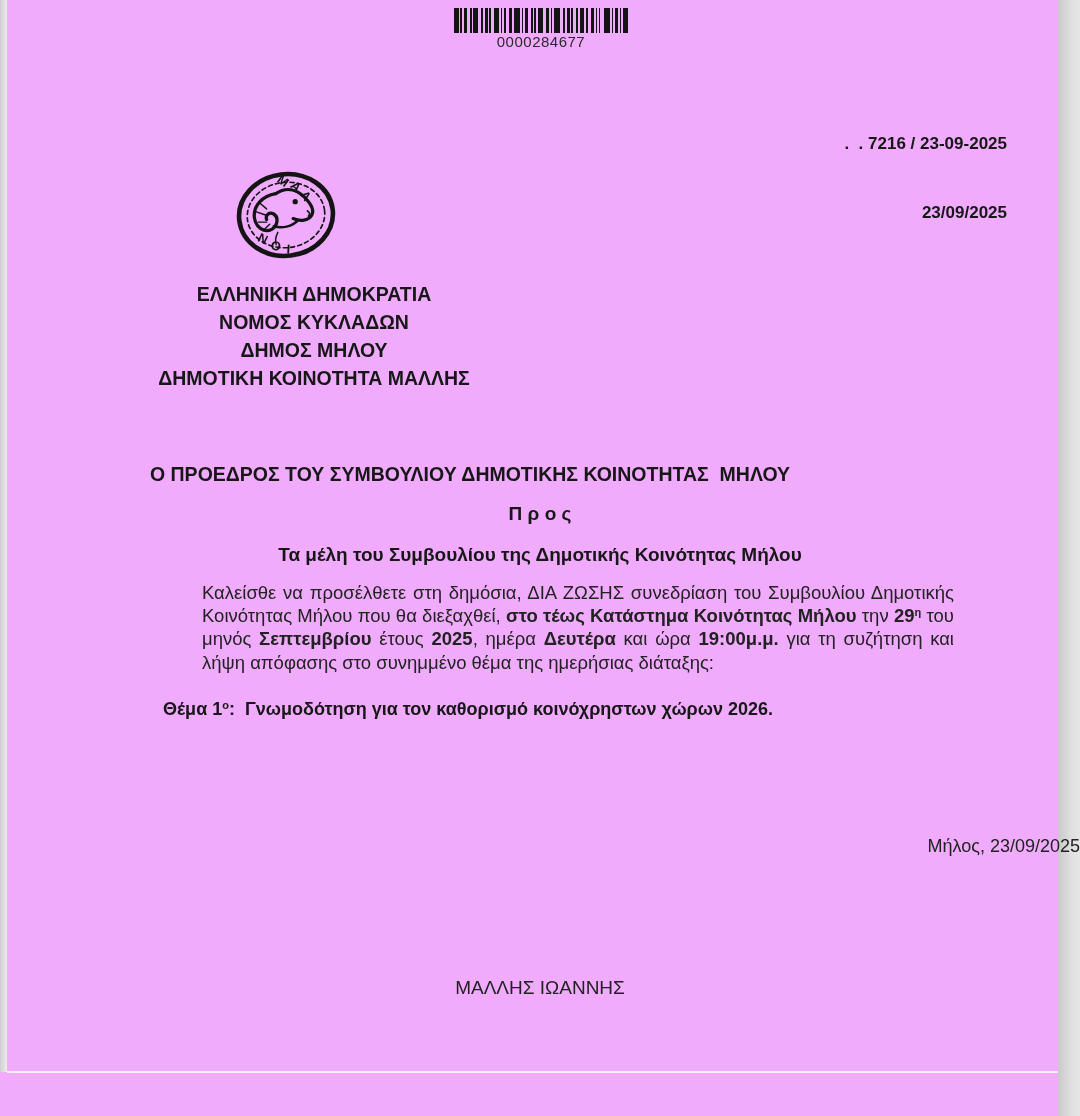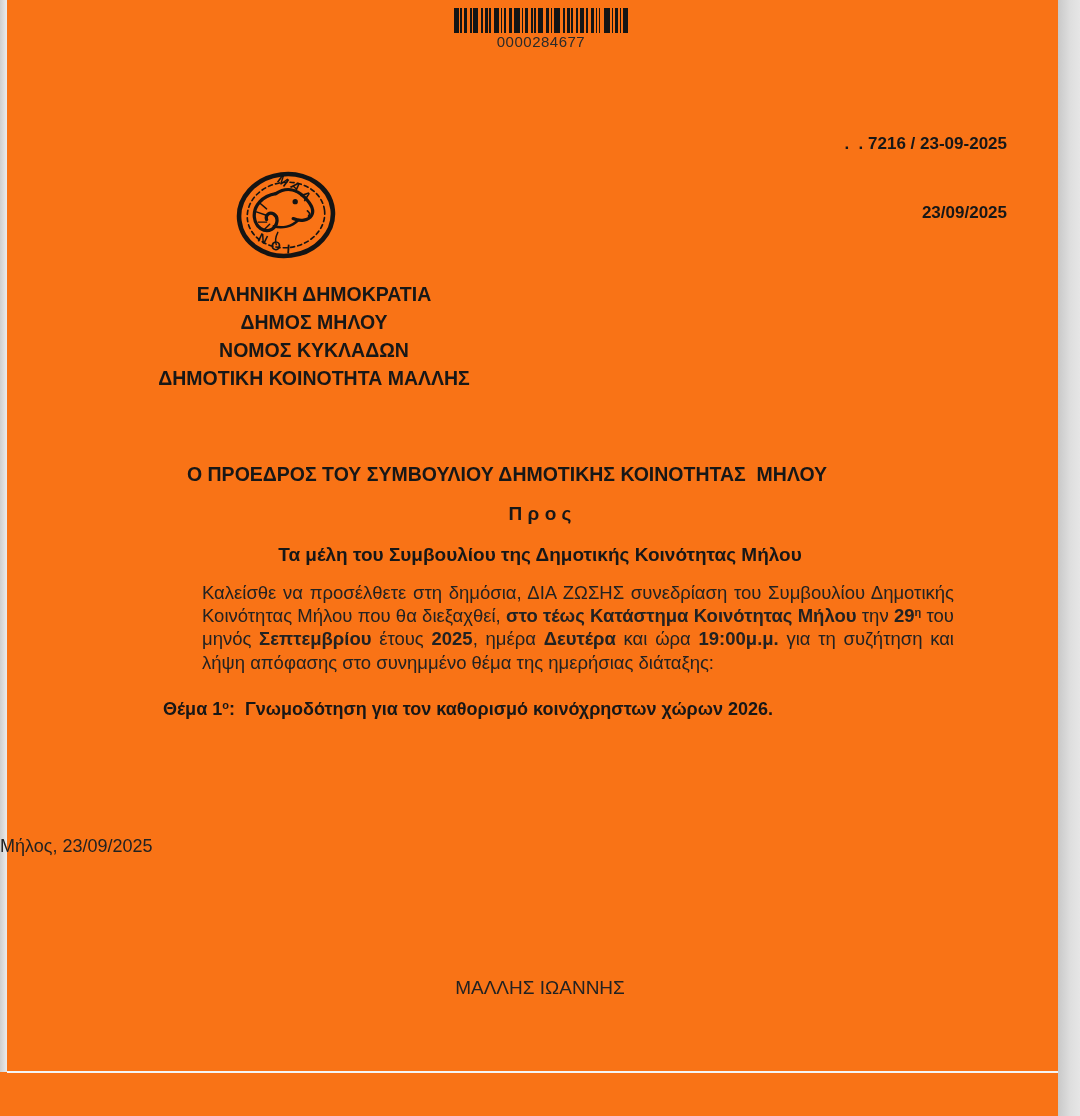--- a/index.html
+++ b/index.html
@@ -1,19 +1,19 @@
 <!DOCTYPE html>
 <html><head>
 <meta charset="utf-8">
 <style>
   html,body{margin:0;padding:0;background:#ffffff;}
   .page{
     position:relative;
     width:1080px;height:1116px;
-    background:#f97316;
+    background:#f0abfc;
     overflow:hidden;
     font-family:"Liberation Sans", sans-serif;
     color:#1e1e1e;
   }
   .edge-left{
     position:absolute;left:0;top:0;width:7px;height:1072px;
     background:linear-gradient(to right,#cfcfcf,#ececec);
   }
   .edge-right{
     position:absolute;right:0;top:0;width:22px;height:1116px;
@@ -41,42 +41,41 @@
   .emblem{position:absolute;left:232px;top:168px;width:108px;height:94px;}
   .letterhead{
     position:absolute;left:130px;top:280px;width:368px;
     text-align:center;font-weight:bold;font-size:19.5px;line-height:28px;
     color:#171717;
   }
   .doc-title{
     position:absolute;left:0;top:463px;width:940px;
     text-align:center;font-weight:bold;font-size:19.5px;white-space:pre;
     color:#171717;
-    padding-left:37px;
   }
   .salutation{
     position:absolute;left:0;top:503px;width:1080px;
     text-align:center;font-weight:bold;font-size:19px;white-space:pre;
     color:#171717;
   }
   .recipients{
     position:absolute;left:0;top:544px;width:1080px;
     text-align:center;font-weight:bold;font-size:19px;color:#171717;
   }
   .body-par{
     position:absolute;left:163px;top:581px;width:752px;
     font-size:18.5px;line-height:23.2px;text-align:justify;color:#222;margin-left:39px;
   }
   .topic{
     position:absolute;left:163px;top:699px;width:800px;
     font-size:18px;font-weight:bold;white-space:pre-wrap;color:#171717;
   }
   .place-date{
     position:absolute;left:0;top:836px;width:1080px;
-    text-align:left;font-size:18px;color:#222;
+    text-align:right;font-size:18px;color:#222;
   }
   .role{
     position:absolute;left:0;top:878px;width:1080px;
     text-align:center;font-size:18px;line-height:21.5px;white-space:pre;color:#222;
   }
   .signatory{
     position:absolute;left:0;top:977px;width:1080px;
     text-align:center;font-size:19px;color:#222;
   }
   .b{font-weight:bold;}
@@ -186,22 +185,22 @@
       <text x="55" y="22" transform="rotate(44 59 18)">Α</text>
       <text x="65" y="31" transform="rotate(52 69 27)">Λ</text>
       <text x="24" y="73" transform="rotate(206 28 69)">Ν</text>
       <text x="37" y="80" transform="rotate(194 41 76)">Ο</text>
       <text x="50" y="83" transform="rotate(184 52 79)">Ι</text>
     </g>
   </svg>
 
   <div class="letterhead">
     <div>ΕΛΛΗΝΙΚΗ ΔΗΜΟΚΡΑΤΙΑ</div>
+    <div>ΝΟΜΟΣ ΚΥΚΛΑΔΩΝ</div>
     <div>ΔΗΜΟΣ ΜΗΛΟΥ</div>
-    <div>ΝΟΜΟΣ ΚΥΚΛΑΔΩΝ</div>
     <div>ΔΗΜΟΤΙΚΗ ΚΟΙΝΟΤΗΤΑ ΜΑΛΛΗΣ</div>
   </div>
 
   <div class="doc-title">Ο ΠΡΟΕΔΡΟΣ ΤΟΥ ΣΥΜΒΟΥΛΙΟΥ ΔΗΜΟΤΙΚΗΣ ΚΟΙΝΟΤΗΤΑΣ  ΜΗΛΟΥ</div>
 
   <div class="salutation">Π ρ ο ς</div>
 
   <div class="recipients">Τα μέλη του Συμβουλίου της Δημοτικής Κοινότητας Μήλου</div>
 
   <div class="body-par"><span>Καλείσθε να προσέλθετε στη δημόσια, ΔΙΑ ΖΩΣΗΣ συνεδρίαση του Συμβουλίου Δημοτικής Κοινότητας Μήλου που θα διεξαχθεί, </span><span class="b">στο τέως Κατάστημα Κοινότητας Μήλου</span><span> την </span><span class="b">29</span><sup class="b">η</sup><span> του μηνός </span><span class="b">Σεπτεμβρίου</span><span> έτους </span><span class="b">2025</span><span>, ημέρα </span><span class="b">Δευτέρα</span><span> και ώρα </span><span class="b">19:00μ.μ.</span><span> για τη συζήτηση και λήψη απόφασης στο συνημμένο θέμα της ημερήσιας διάταξης:</span></div>

